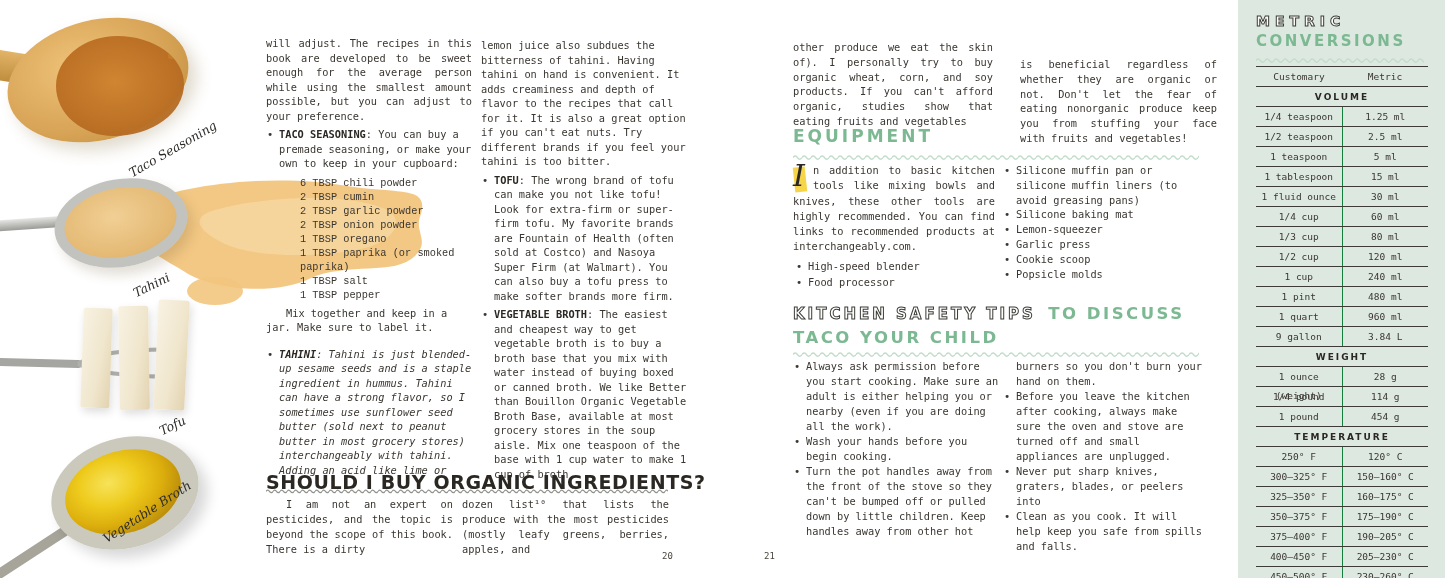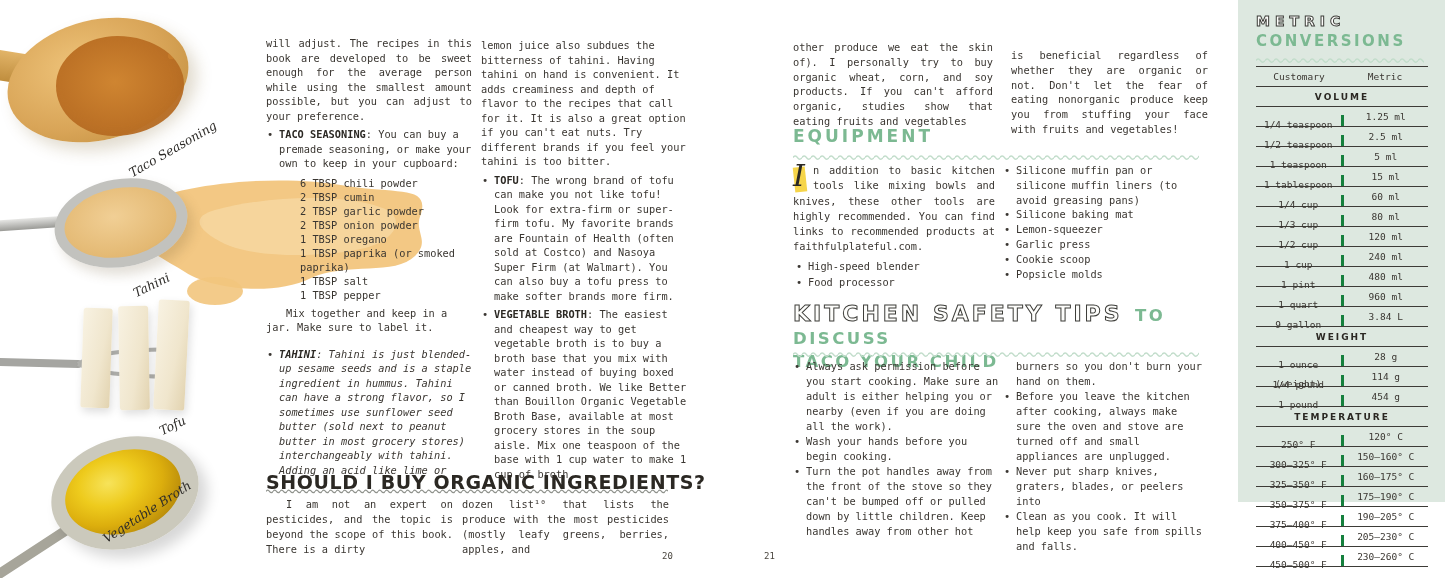--- a/index.html
+++ b/index.html
@@ -5,21 +5,21 @@
   html,body{margin:0;padding:0;background:#ffffff;}
   .spread{position:relative;width:1445px;height:578px;background:#ffffff;overflow:hidden;
           font-family:"DejaVu Sans Mono",monospace;color:#3a3631;}
   .abs{position:absolute;}
   
   .body-txt{font-size:10.3px;line-height:14.5px;}
   .just{text-align:justify;}
   .li{position:relative;padding-left:13px;}
   .li::before{content:"\2022";position:absolute;left:1px;top:0;}
   .li.no-bullet::before{content:"";}
-  .plain .li{padding-left:0;}
+  .plain .li{padding-left:0;font-family:Liberation Mono, monospace;}
   .plain .li::before{content:"";}
   b.lbl{color:#2b2823;font-weight:bold;}
   .indent{text-indent:20px;}
   
   .head-green{font-family:"DejaVu Sans",sans-serif;font-weight:bold;color:#7cb992;letter-spacing:3px;}
   .head-outline{font-family:"DejaVu Sans",sans-serif;font-weight:bold;color:#fdfdfb;
                 -webkit-text-stroke:1px #3c3c38;letter-spacing:3px;}
   .head-dark{font-family:"DejaVu Sans",sans-serif;font-weight:bold;color:#2b2823;}
   
   .wave{display:block;height:7px;}
@@ -57,32 +57,32 @@
         box-shadow:2px 4px 8px rgba(0,0,0,.13);}
   .tofu1{left:82px;top:308px;width:29px;height:100px;transform:rotate(2deg);}
   .tofu2{left:119px;top:306px;width:30px;height:104px;transform:rotate(-1deg);}
   .tofu3{left:156px;top:300px;width:31px;height:110px;transform:rotate(3deg);}
   .vb-bowl{left:50px;top:438px;width:150px;height:110px;border-radius:50%;transform:rotate(-16deg);
            background:radial-gradient(ellipse at 50% 45%,#cbc9bc 0 95%,#97958a 100%);
            box-shadow:6px 10px 14px rgba(0,0,0,.16);}
   .vb-fill{left:64px;top:451px;width:118px;height:82px;border-radius:50%;transform:rotate(-16deg);
            background:radial-gradient(ellipse at 40% 35%,#f7e35a 0%,#eecb1d 30%,#dcae0d 55%,#b2850a 82%,#8f6c08 100%);}
   
-  .sidebar{left:1238px;top:0;width:207px;height:502px;background:#dde8e0;}
+  .sidebar{left:1238px;top:0;width:207px;height:578px;background:#dde8e0;}
   .sb-inner{position:absolute;left:18px;top:13px;width:172px;}
   .sb-title-o{font-size:14px;letter-spacing:5px;}
   .sb-title-g{font-size:15px;letter-spacing:2.5px;margin-top:3px;}
   .mtable{position:absolute;left:18px;top:66px;width:172px;border-top:1.5px solid #3d3b37;font-size:9.5px;}
   .thead{display:flex;height:19px;border-bottom:1px solid #3d3b37;}
   .thead div{width:50%;text-align:center;line-height:19px;}
   .sec{height:19px;line-height:20px;text-align:center;border-bottom:1px solid #3d3b37;
        font-family:"DejaVu Sans",sans-serif;font-weight:bold;font-size:9px;letter-spacing:2px;color:#2b2823;}
   .trow{display:flex;height:19px;border-bottom:1px solid #3d3b37;}
   .tcell{width:50%;text-align:center;line-height:19px;}
-  .tcell.customary{border-right:3px solid #15803d;margin-top:8px;}
+  .tcell.customary{border-right:1px solid #15803d;}
   .pagenum{font-size:9px;color:#4a463f;}
 </style>
 </head>
 <body>
 
 <svg width="0" height="0" style="position:absolute" aria-hidden="true">
   <defs>
     <pattern id="wgreen" width="9" height="7" patternUnits="userSpaceOnUse">
       <path d="M0 4.6 Q2.25 1.4 4.5 4.6 T9 4.6" fill="none" stroke="#c2ddcb" stroke-width="1.6"></path>
     </pattern>
@@ -166,48 +166,48 @@
   <svg class="abs wave txt-layer" style="left:266px;top:487px;" width="402" height="7">
       <rect width="402" height="7" fill="url(#wdark)"></rect>
     </svg>
   <p class="abs txt-layer body-txt just indent" style="left:266px;top:497px;width:187px;margin:0;line-height:15px;">I am not an expert on pesticides, and the topic is beyond the scope of this book. There is a dirty</p>
   <p class="abs txt-layer body-txt just" style="left:462px;top:497px;width:207px;margin:0;line-height:15px;">dozen list¹⁰ that lists the produce with the most pesticides (mostly leafy greens, berries, apples, and</p>
 
   <div class="abs pagenum" style="left:662px;top:551px;">20</div>
   <div class="abs pagenum" style="left:764px;top:551px;">21</div>
 
   <p class="abs body-txt just" style="left:793px;top:40px;width:200px;margin:0;line-height:14.8px;">other produce we eat the skin of). I personally try to buy organic wheat, corn, and soy products. If you can't afford organic, studies show that eating fruits and vegetables</p>
-  <p class="abs body-txt just" style="left:1003px;top:40px;width:197px;margin:8px;line-height:14.8px;">is beneficial regardless of whether they are organic or not. Don't let the fear of eating nonorganic produce keep you from stuffing your face with fruits and vegetables!</p>
+  <p class="abs body-txt just" style="left:1003px;top:40px;width:197px;margin:17px;line-height:14.8px;">is beneficial regardless of whether they are organic or not. Don't let the fear of eating nonorganic produce keep you from stuffing your face with fruits and vegetables!</p>
 
   <div class="abs head-green" style="left:793px;top:126px;font-size:17px;">EQUIPMENT</div>
   <svg class="abs wave" style="left:793px;top:153px;" width="406" height="7">
       <rect width="406" height="7" fill="url(#wgreen)"></rect>
     </svg>
 
   <div class="abs body-txt just" style="left:793px;top:163px;width:202px;line-height:15.3px;">
     <span class="dropcap">
         <span class="dc-mark"></span>
         <span class="dc-letter">I</span>
-      </span><span>n addition to basic kitchen tools like mixing bowls and knives, these other tools are highly recommended. You can find links to recommended products at faithfulplateful.com.</span>
+      </span><span>n addition to basic kitchen tools like mixing bowls and knives, these other tools are highly recommended. You can find links to recommended products at interchangeably.com.</span>
   </div>
   <div class="abs body-txt" style="left:795px;top:259px;width:200px;line-height:15.5px;">
       <div class="li">High-speed blender</div>
       <div class="li">Food processor</div>
     </div>
   <div class="abs body-txt" style="left:1003px;top:163px;width:200px;line-height:14.8px;">
       <div class="li">Silicone muffin pan or silicone muffin liners (to avoid greasing pans)</div>
       <div class="li">Silicone baking mat</div>
       <div class="li">Lemon-squeezer</div>
       <div class="li">Garlic press</div>
       <div class="li">Cookie scoop</div>
       <div class="li">Popsicle molds</div>
     </div>
 
   <div class="abs" style="left:793px;top:302px;width:430px;font-size:16.5px;line-height:23px;letter-spacing:2.5px;">
-    <span class="head-outline" style="font-size:22px;">KITCHEN SAFETY TIPS</span>
+    <span class="head-outline" style="font-size:15px;">KITCHEN SAFETY TIPS</span>
     <span class="head-green" style="font-size:16.5px;letter-spacing:2.5px;">TO DISCUSS</span><br>
     <span class="head-green" style="font-size:16.5px;letter-spacing:2.5px;">TACO YOUR CHILD</span>
   </div>
   <svg class="abs wave" style="left:793px;top:350px;" width="406" height="7">
       <rect width="406" height="7" fill="url(#wgreen)"></rect>
     </svg>
   <div class="abs body-txt" style="left:793px;top:359px;width:208px;line-height:15px;">
       <div class="li">Always ask permission before you start cooking. Make sure an adult is either helping you or nearby (even if you are doing all the work).</div>
       <div class="li">Wash your hands before you begin cooking.</div>
       <div class="li">Turn the pot handles away from the front of the stove so they can't be bumped off or pulled down by little children. Keep handles away from other hot</div>
@@ -243,20 +243,24 @@
         </div>
         <div class="trow">
           <div class="tcell customary">1 teaspoon</div>
           <div class="tcell metric">5 ml</div>
         </div>
         <div class="trow">
           <div class="tcell customary">1 tablespoon</div>
           <div class="tcell metric">15 ml</div>
         </div>
         <div class="trow">
+          <div class="tcell customary">1 fluid ounce</div>
+          <div class="tcell metric">30 ml</div>
+        </div>
+        <div class="trow">
           <div class="tcell customary">1/4 cup</div>
           <div class="tcell metric">60 ml</div>
         </div>
         <div class="trow">
           <div class="tcell customary">1/3 cup</div>
           <div class="tcell metric">80 ml</div>
         </div>
         <div class="trow">
           <div class="tcell customary">1/2 cup</div>
           <div class="tcell metric">120 ml</div>

